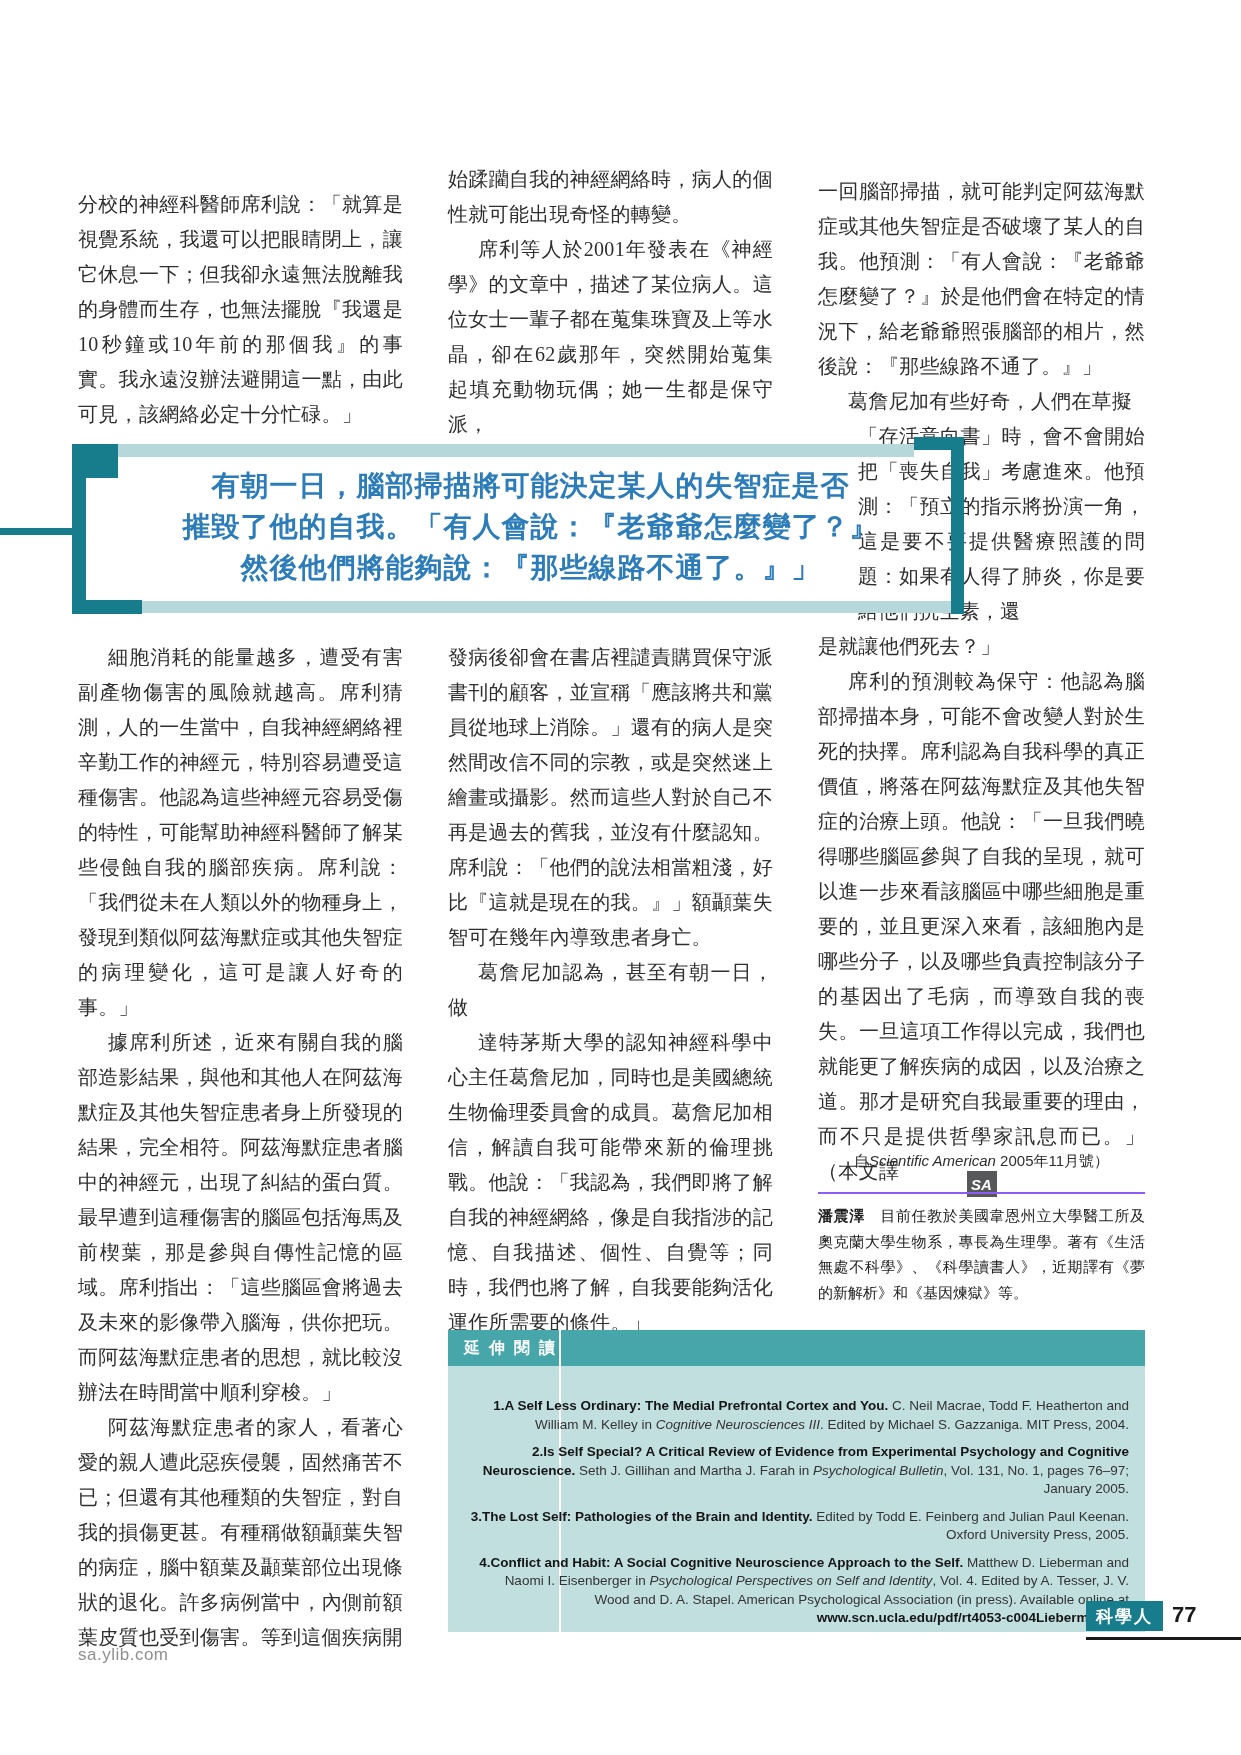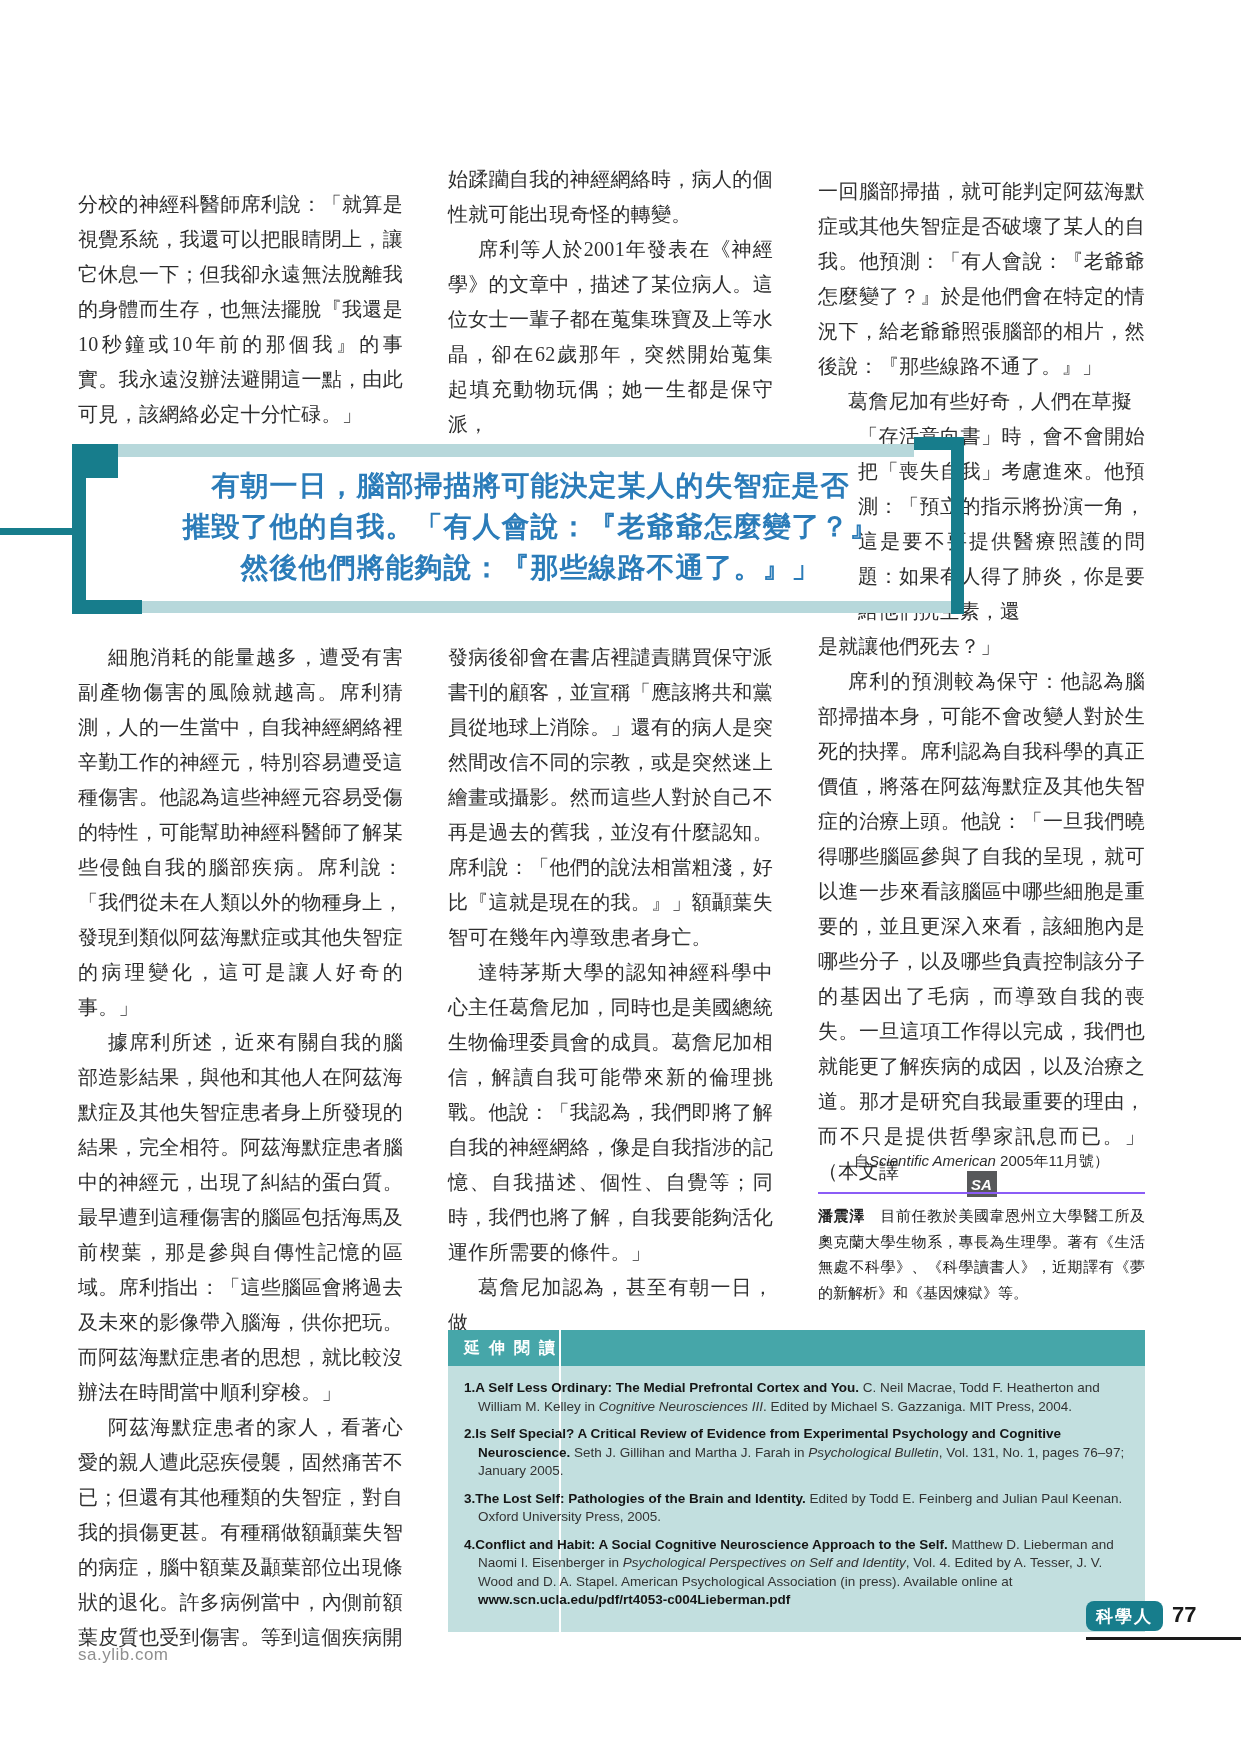--- a/index.html
+++ b/index.html
@@ -59,34 +59,34 @@
     font-size:15px;line-height:25.5px;color:#222;text-align:justify;}
   .bio b{font-weight:bold;}
   
   .reading{position:absolute;left:448px;top:1330px;width:697px;height:302px;
     background:var(--reading-bg);}
   .reading-header{position:absolute;left:0;top:0;right:0;height:36px;background:var(--reading-header);}
   .reading-title{position:absolute;left:16px;top:0;line-height:36px;color:#fff;
     font-family:"Liberation Sans","DejaVu Sans",sans-serif;
     font-weight:bold;font-size:16px;letter-spacing:9px;}
   .reading-divider{position:absolute;left:111px;top:0;bottom:0;width:2px;background:#ffffff;}
-  .refs{position:absolute;left:0;top:36px;right:0;bottom:0;padding:13px 16px 0 16px;}
+  .refs{position:absolute;left:0;top:36px;right:0;bottom:0;padding:31px 16px 0 16px;text-align:right;}
   .ref{font-family:"Liberation Sans","DejaVu Sans",sans-serif;
     font-size:13.5px;line-height:18.5px;color:#333;margin:0 0 9px 0;
     padding-left:14px;text-indent:-14px;}
   .ref b{color:#151515;}
   .ref i{font-style:italic;}
   
   .footer-site{position:absolute;left:78px;top:1645px;
     font-family:"Liberation Sans","DejaVu Sans",sans-serif;
     font-size:17px;color:#8f8f8f;letter-spacing:.5px;}
   .brand-box{position:absolute;left:1086px;top:1601px;height:30px;padding:0 10px;
     background:var(--dark-teal);color:#fff;display:flex;align-items:center;
     font-family:"Liberation Sans","DejaVu Sans",sans-serif;
-    font-size:17px;font-weight:bold;letter-spacing:2px;border-radius:8px;}
+    font-size:17px;font-weight:bold;letter-spacing:2px;}
   .page-num{position:absolute;left:1172px;top:1602px;
     font-family:"Liberation Sans","DejaVu Sans",sans-serif;
     font-size:22px;font-weight:bold;color:#1a1a1a;}
   .footer-line{position:absolute;left:1086px;top:1637px;width:155px;height:3px;background:#1a1a1a;}
 </style>
 </head>
 <body>
 
 <div class="page">
 
@@ -127,22 +127,22 @@
   <div id="col1-bottom" class="col">
 
   <p class="para ind">細胞消耗的能量越多，遭受有害副產物傷害的風險就越高。席利猜測，人的一生當中，自我神經網絡裡辛勤工作的神經元，特別容易遭受這種傷害。他認為這些神經元容易受傷的特性，可能幫助神經科醫師了解某些侵蝕自我的腦部疾病。席利說：「我們從未在人類以外的物種身上，發現到類似阿茲海默症或其他失智症的病理變化，這可是讓人好奇的事。」</p>
       <p class="para ind">據席利所述，近來有關自我的腦部造影結果，與他和其他人在阿茲海默症及其他失智症患者身上所發現的結果，完全相符。阿茲海默症患者腦中的神經元，出現了糾結的蛋白質。最早遭到這種傷害的腦區包括海馬及前楔葉，那是參與自傳性記憶的區域。席利指出：「這些腦區會將過去及未來的影像帶入腦海，供你把玩。而阿茲海默症患者的思想，就比較沒辦法在時間當中順利穿梭。」</p>
       <p class="para ind">阿茲海默症患者的家人，看著心愛的親人遭此惡疾侵襲，固然痛苦不已；但還有其他種類的失智症，對自我的損傷更甚。有種稱做額顳葉失智的病症，腦中額葉及顳葉部位出現條狀的退化。許多病例當中，內側前額葉皮質也受到傷害。等到這個疾病開</p>
     </div>
 
   <div id="col2-bottom" class="col">
 
   <p class="para">發病後卻會在書店裡譴責購買保守派書刊的顧客，並宣稱「應該將共和黨員從地球上消除。」還有的病人是突然間改信不同的宗教，或是突然迷上繪畫或攝影。然而這些人對於自己不再是過去的舊我，並沒有什麼認知。席利說：「他們的說法相當粗淺，好比『這就是現在的我。』」額顳葉失智可在幾年內導致患者身亡。</p>
+      <p class="para ind">葛詹尼加認為，甚至有朝一日，做</p>
       <p class="para ind">達特茅斯大學的認知神經科學中心主任葛詹尼加，同時也是美國總統生物倫理委員會的成員。葛詹尼加相信，解讀自我可能帶來新的倫理挑戰。他說：「我認為，我們即將了解自我的神經網絡，像是自我指涉的記憶、自我描述、個性、自覺等；同時，我們也將了解，自我要能夠活化運作所需要的條件。」</p>
-      <p class="para ind">葛詹尼加認為，甚至有朝一日，做</p>
     </div>
 
   <div class="source-note">
     <span>
       <span>自</span><span class="lat">Scientific American</span><span> 2005年11月號）</span>
     </span>
     <span class="sa-badge">SA</span>
   </div>
 
   <div class="bio">

